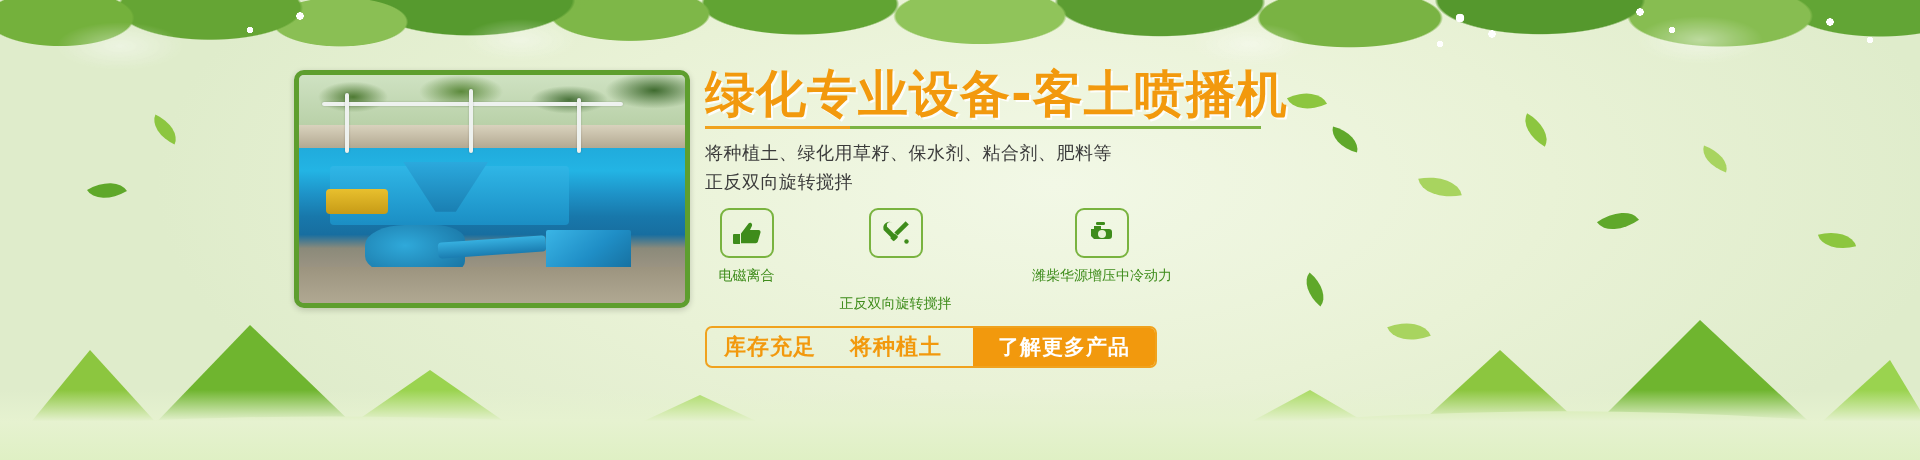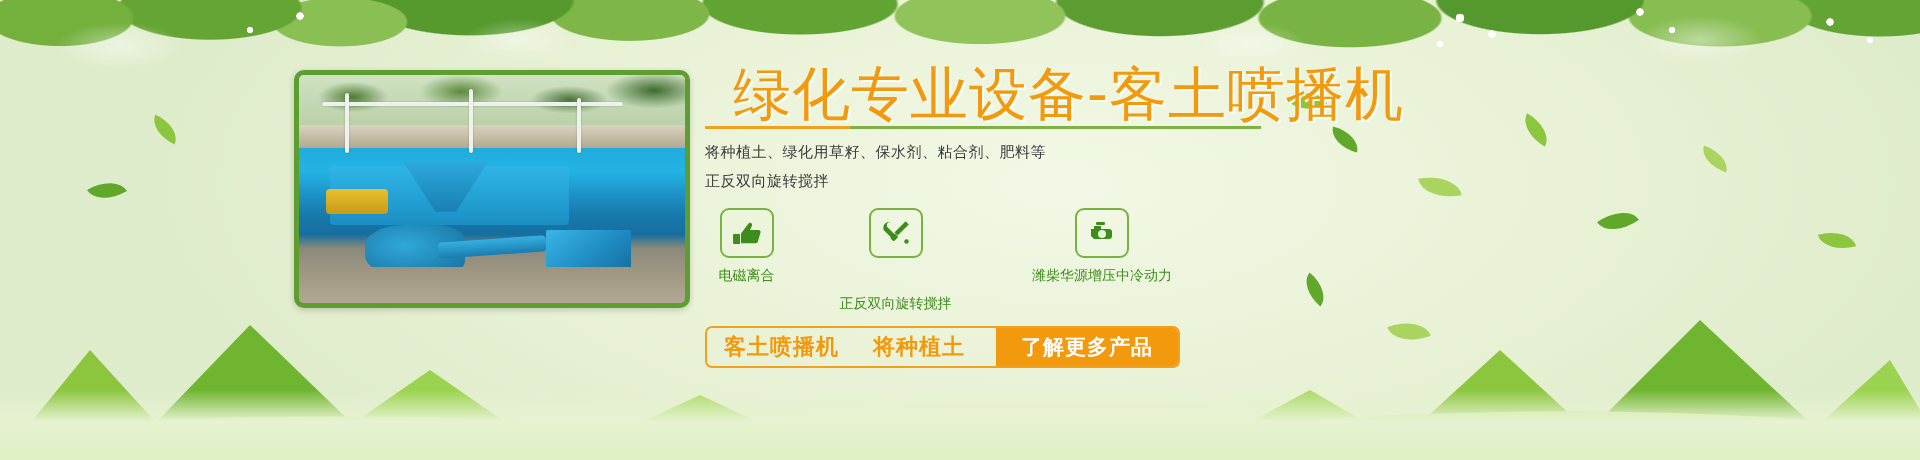--- a/index.html
+++ b/index.html
@@ -129,31 +129,30 @@
     border-radius:2px;
   }
   .photo .ground{
     position:absolute;left:0;bottom:0;width:100%;height:16%;
     background:linear-gradient(to bottom,#9c947f,#b0a892);
   }
 
   
   .content{position:absolute;left:705px;top:66px;width:830px;}
   .title{
-    font-size:58px;line-height:56px;font-weight:normal;color:#f2990d;
+    font-size:50px;line-height:56px;font-weight:bold;color:#f2990d;
     letter-spacing:1px;white-space:nowrap;
     text-shadow:2px 2px 0 rgba(255,255,255,.85);
-    margin-left:28px;
   }
   .rule{
     position:relative;height:3px;width:556px;margin-top:4px;
     background:linear-gradient(to right,#f0a21e 0%, #f0a21e 26%, #7cb342 26%, #7cb342 100%);
   }
   .subtitle{
-    margin-top:9px;font-size:15px;line-height:29px;color:#3b3b3b;
+    margin-top:9px;font-size:18px;line-height:29px;color:#3b3b3b;
     letter-spacing:.5px;white-space:nowrap;
   }
 
   
   .features{margin-top:12px;display:flex;align-items:flex-start;}
   .feature{display:flex;flex-direction:column;align-items:center;}
   .feature + .feature{margin-left:22px;}
   .fbox{
     width:50px;height:46px;border:2px solid #79b33f;border-radius:9px;
     display:flex;align-items:center;justify-content:center;background:transparent;
@@ -287,20 +286,20 @@
               <circle cx="15" cy="14" r="4" fill="#e9f2d6"></circle>
             </svg>
           </span>
         </div>
         <div class="flabel">潍柴华源增压中冷动力</div>
       </div>
 
     </div>
 
     <div class="cta">
-      <div class="cta-text">客土喷播机</div>
+      <div class="cta-text">库存充足</div>
       <div class="cta-text">将种植土</div>
       <div class="cta-sep"></div>
       <button class="cta-btn">了解更多产品</button>
     </div>
 
   </div>
 </div>
 
 </body></html>

